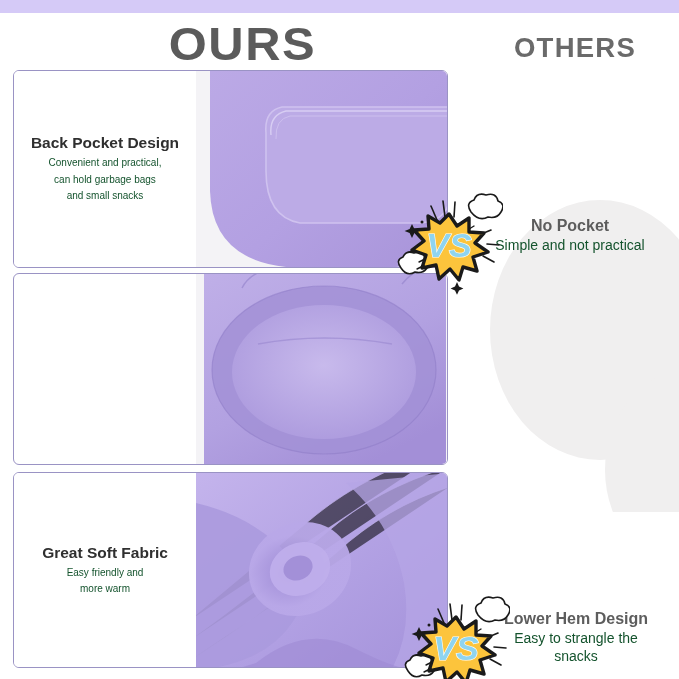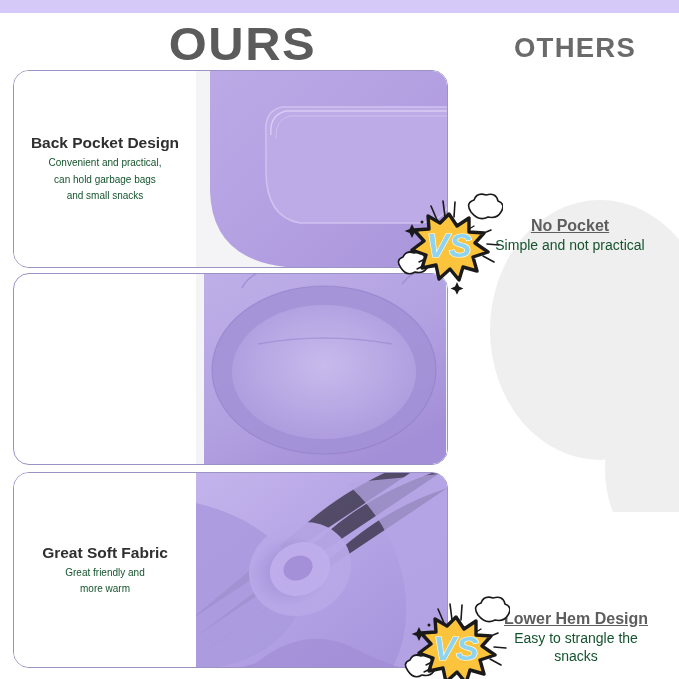--- a/index.html
+++ b/index.html
@@ -38,21 +38,21 @@
   }
 
   
   .row { position:absolute; left:0; width:679px; }
   .row-1 { top:70px;  height:198px; }
   .row-2 { top:273px; height:192px; }
   .row-3 { top:472px; height:196px; }
 
   .panel {
     position:absolute; left:13px; top:0; width:435px; height:100%;
-    border:1.6px solid #9a93c4; border-radius:16px;
+    border:1.6px solid #9a93c4; border-radius:6px;
     background:#ffffff; overflow:hidden;
   }
   .panel-text {
     position:absolute; left:0; top:0; width:182px; height:100%;
     display:flex; flex-direction:column; align-items:center;
     justify-content:center; text-align:center;
     padding:0 6px; background:#fff; z-index:3;
   }
   .panel-title {
     font-size:15.5px; font-weight:bold; color:#2f2f2f;
@@ -64,21 +64,21 @@
   .panel-img {
     position:absolute; left:182px; top:0; right:0; height:100%;
     background:#f4f3f6; overflow:hidden; z-index:1;
   }
 
   
   .other-text {
     position:absolute; text-align:center; z-index:4;
   }
   .other-title {
-    font-size:16px; font-weight:bold; color:#5d5d5d; line-height:20px;text-decoration:underline;
+    font-size:16px; font-weight:bold; color:#5d5d5d; line-height:20px;
   }
   .other-desc {
     font-size:14px; color:#14532d; line-height:18px; font-weight:400;
   }
   .ot-1 { left:470px; top:146px; width:200px; }
   .ot-2 { left:480px; top:336px; width:192px; }
 
   
   .vs-badge { position:absolute; z-index:6; }
   .vs-1 { left:395px; top:120px; width:108px; height:108px; }
@@ -240,21 +240,21 @@
       </svg>
     </div>
   </div>
 
   <div class="row row-3">
 
     <div class="panel">
       <div class="panel-text">
         <div class="panel-title">Great Soft Fabric</div>
         <div class="panel-desc">
-          <div>Great friendly and</div>
+          <div>Easy friendly and</div>
           <div>more warm</div>
         </div>
       </div>
       <div class="panel-img">
         <svg width="253" height="196" viewBox="0 0 253 196" preserveAspectRatio="none">
           <defs>
             <linearGradient id="g3" x1="0" y1="0" x2="1" y2="1">
               <stop offset="0%" stop-color="#c4b4ec"></stop>
               <stop offset="50%" stop-color="#b3a2e4"></stop>
               <stop offset="100%" stop-color="#a492da"></stop>

